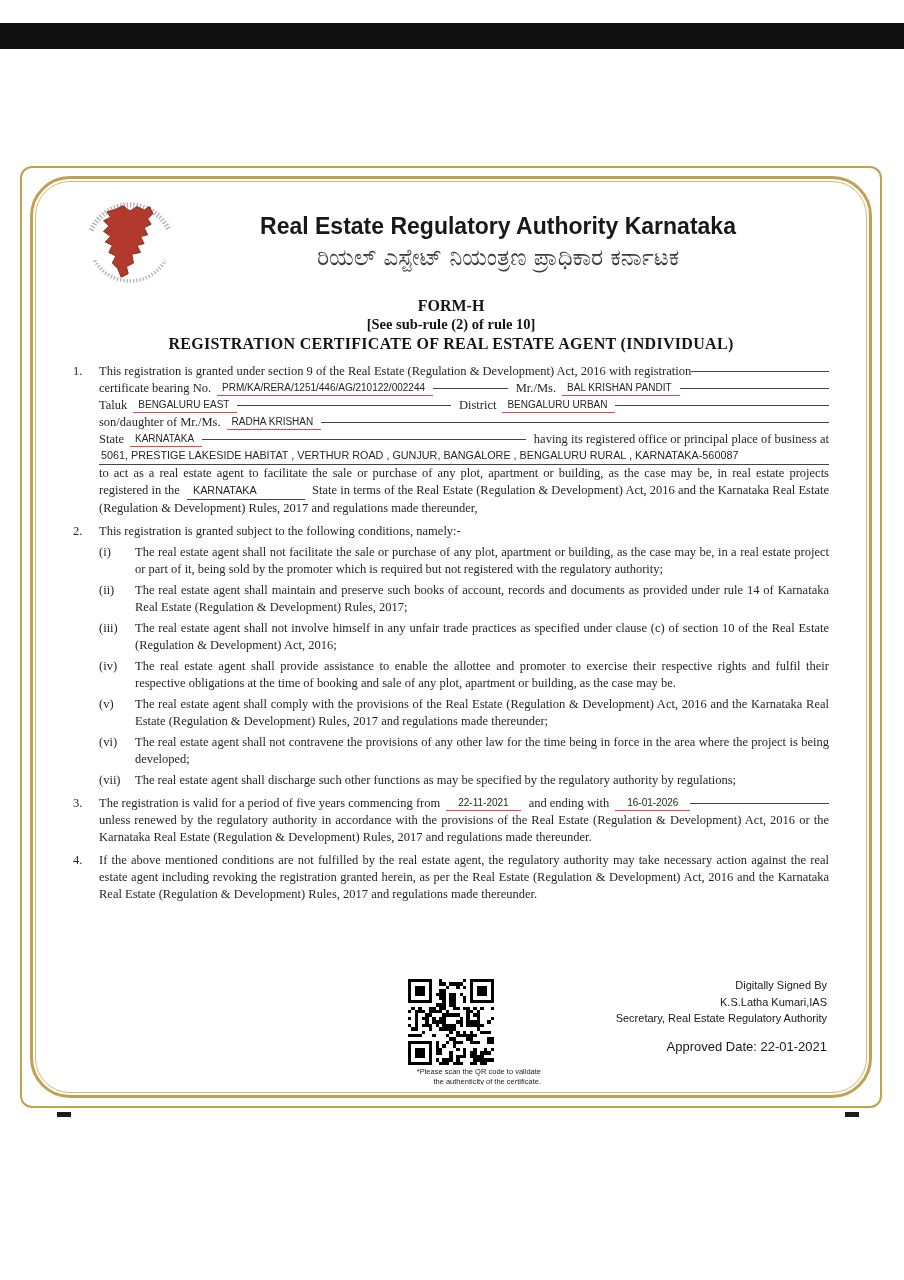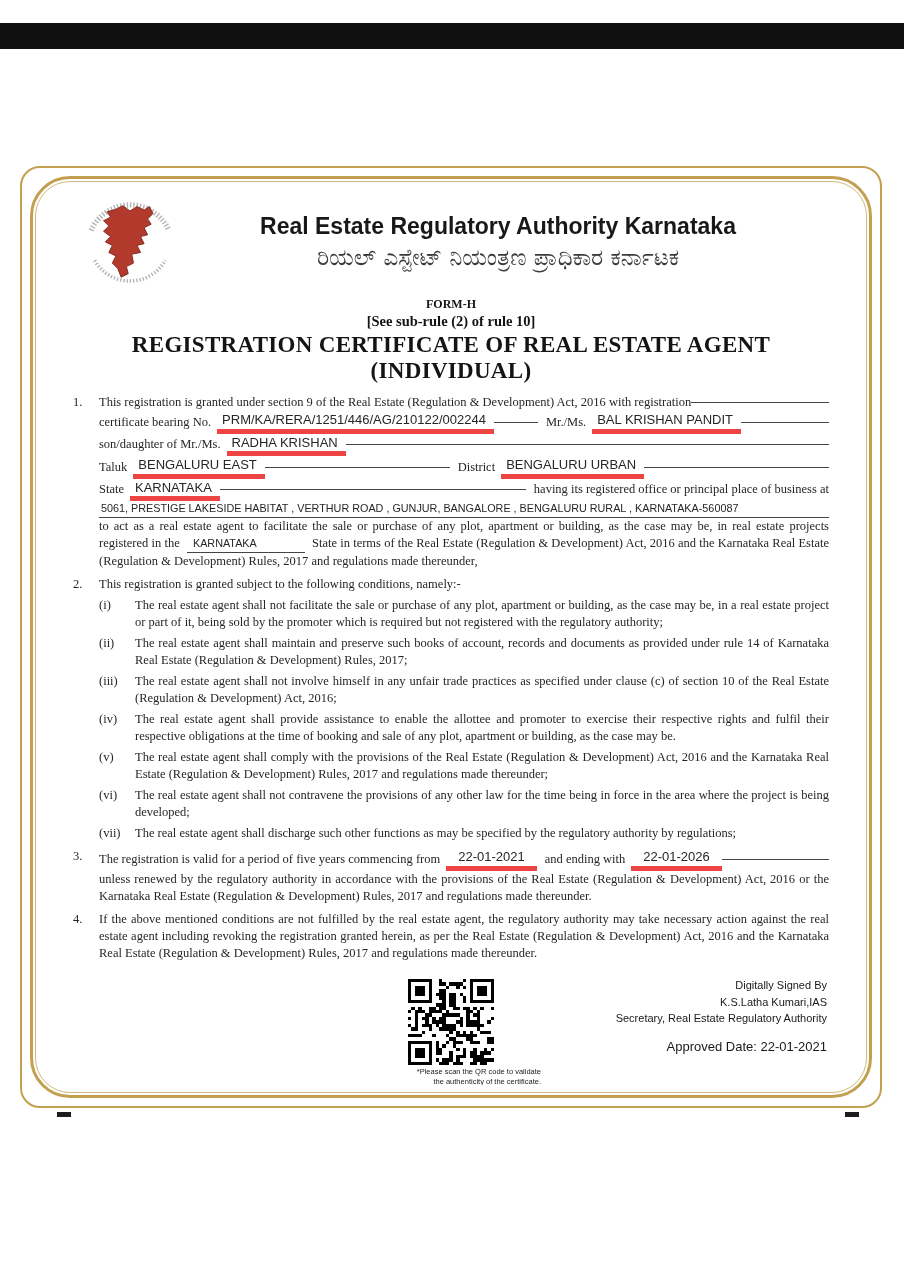--- a/index.html
+++ b/index.html
@@ -12,21 +12,21 @@
     width:904px;height:1280px;position:relative;overflow:hidden;
     font-family:"Liberation Serif",serif;
   }
   .scan-bar{position:absolute;left:0;top:23px;width:904px;height:26px;background:#101010}
   .mark{position:absolute;top:1112px;height:5px;width:14px;background:#1c1c1c}
   .mark.l{left:57px}
   .mark.r{left:845px}
 
   .frame-outer{
     position:absolute;left:20px;top:166px;width:862px;height:942px;
-    border:2px solid var(--border-gold,#c2a050);border-radius:20px;
+    border:2px solid var(--border-gold,#c2a050);border-radius:12px;
   }
   .frame-inner{
     position:absolute;inset:8px;border:3px solid var(--border-gold,#c2a050);
     border-radius:40px;
   }
   .frame-inner::after{
     content:"";position:absolute;inset:2px;border:1px solid var(--border-gold,#c2a050);
     border-radius:35px;opacity:.75;pointer-events:none;
   }
   .content{
@@ -36,39 +36,39 @@
 
   
   .hdr{display:flex;align-items:center;gap:14px;margin:2px 4px 0 4px}
   .logo{flex:0 0 106px}
   .hdr-text{flex:1;text-align:center;padding-right:26px}
   .auth-en{font-family:"Liberation Sans",sans-serif;font-weight:700;font-size:23px;line-height:1.15;color:#181818}
   .auth-kn{font-family:"DejaVu Sans",sans-serif;font-size:23px;line-height:1.3;color:#3c3c3c;margin-top:4px}
 
   
   .titles{text-align:center;margin-top:6px;font-weight:700;color:#141414}
-  .form-no{font-size:12px}
+  .form-no{font-size:16px}
   .sub-rule{font-size:14.5px;margin-top:1px}
-  .cert-title{font-size:23px;margin-top:2px;letter-spacing:.3px}
+  .cert-title{font-size:16px;margin-top:2px;letter-spacing:.3px}
 
   
   .bodytext{margin-top:10px;font-size:12.5px;line-height:1.36;color:#262626}
   .clause{display:flex;margin-bottom:6px}
   .cnum{flex:0 0 26px}
   .cbody{flex:1;min-width:0}
   .jp{text-align:justify}
   .cond{display:flex;margin-top:4px}
   .cond-num{flex:0 0 36px}
   .cond-text{flex:1;text-align:justify}
 
   .fline{display:flex;align-items:center}
   .fline .t{white-space:nowrap}
   .val{
-    font-family:"Liberation Sans",sans-serif;font-size:13px;line-height:1.35;
-    border-bottom:5px solid #ef4444;padding:0 8px 0 5px;white-space:nowrap;margin-left:6px;
+    font-family:"Liberation Sans",sans-serif;font-size:10px;line-height:1.35;
+    border-bottom:1px solid #ef4444;padding:0 8px 0 5px;white-space:nowrap;margin-left:6px;
   }
   .val.date{padding:0 12px}
   .fill{flex:1;border-bottom:1px solid #444;min-width:8px}
   .fill.s{flex:.5}
   .gap-l{margin-left:8px}
   .val-addr{
     flex:1;font-family:"Liberation Sans",sans-serif;font-size:10.8px;line-height:1.4;
     border-bottom:1px solid #444;padding:0 4px 1px 2px;white-space:nowrap;overflow:hidden;
   }
   .val-inline{
@@ -130,30 +130,30 @@
             </div>
             <div class="fline">
               <span class="t">certificate bearing No.</span>
               <span class="val">PRM/KA/RERA/1251/446/AG/210122/002244</span>
               <span class="fill s"></span>
               <span class="t gap-l">Mr./Ms.</span>
               <span class="val">BAL KRISHAN PANDIT</span>
               <span class="fill"></span>
             </div>
             <div class="fline">
+              <span class="t">Taluk</span>
+              <span class="val">BENGALURU EAST</span>
+              <span class="fill"></span>
+              <span class="t gap-l">District</span>
+              <span class="val">BENGALURU URBAN</span>
+              <span class="fill"></span>
+            </div>
+            <div class="fline">
               <span class="t">son/daughter of Mr./Ms.</span>
               <span class="val">RADHA KRISHAN</span>
-              <span class="fill"></span>
-            </div>
-            <div class="fline">
-              <span class="t">Taluk</span>
-              <span class="val">BENGALURU EAST</span>
-              <span class="fill"></span>
-              <span class="t gap-l">District</span>
-              <span class="val">BENGALURU URBAN</span>
               <span class="fill"></span>
             </div>
             <div class="fline">
               <span class="t">State</span>
               <span class="val">KARNATAKA</span>
               <span class="fill"></span>
               <span class="t gap-l">having its registered office or principal place of business at</span>
             </div>
             <div class="fline">
               <span class="val-addr">5061, PRESTIGE LAKESIDE HABITAT , VERTHUR ROAD , GUNJUR, BANGALORE , BENGALURU  RURAL , KARNATAKA-560087</span>
@@ -199,23 +199,23 @@
               <div class="cond-text">The real estate agent shall discharge such other functions as may be specified by the regulatory authority by regulations;</div>
             </div>
           </div>
         </div>
 
         <div class="clause">
           <div class="cnum">3.</div>
           <div class="cbody">
             <div class="fline">
               <span class="t">The registration is valid for a period of five years commencing from</span>
-              <span class="val date">22-01-2021</span>
+              <span class="val date">22-11-2021</span>
               <span class="t gap-l">and ending with</span>
-              <span class="val date">22-01-2026</span>
+              <span class="val date">16-01-2026</span>
               <span class="fill"></span>
             </div>
             <div class="jp">unless renewed by the regulatory authority in accordance with the  provisions of the Real Estate (Regulation &amp; Development) Act, 2016 or the Karnataka Real Estate (Regulation &amp; Development) Rules, 2017 and regulations made thereunder.</div>
           </div>
         </div>
 
         <div class="clause">
           <div class="cnum">4.</div>
           <div class="cbody jp">If the above mentioned conditions are not fulfilled by the real estate agent, the regulatory authority may take necessary action against the real estate agent including revoking the registration granted herein, as per the Real Estate (Regulation &amp; Development) Act, 2016 and the Karnataka Real Estate (Regulation &amp; Development) Rules, 2017 and regulations made thereunder.</div>
         </div>

